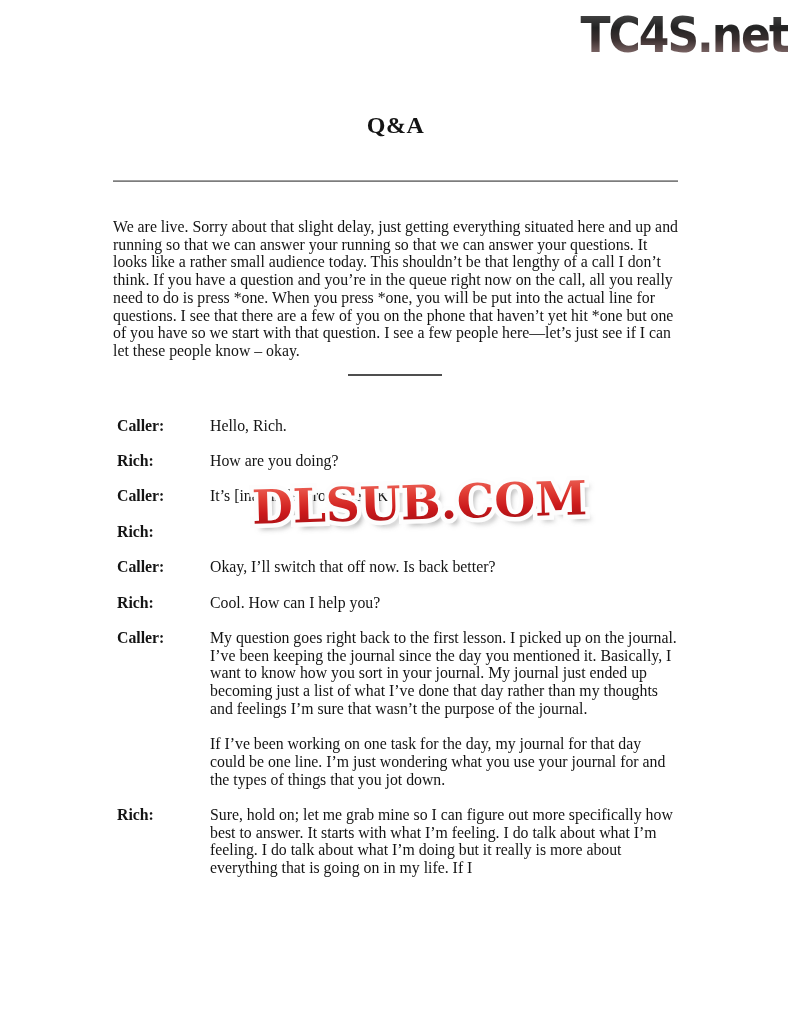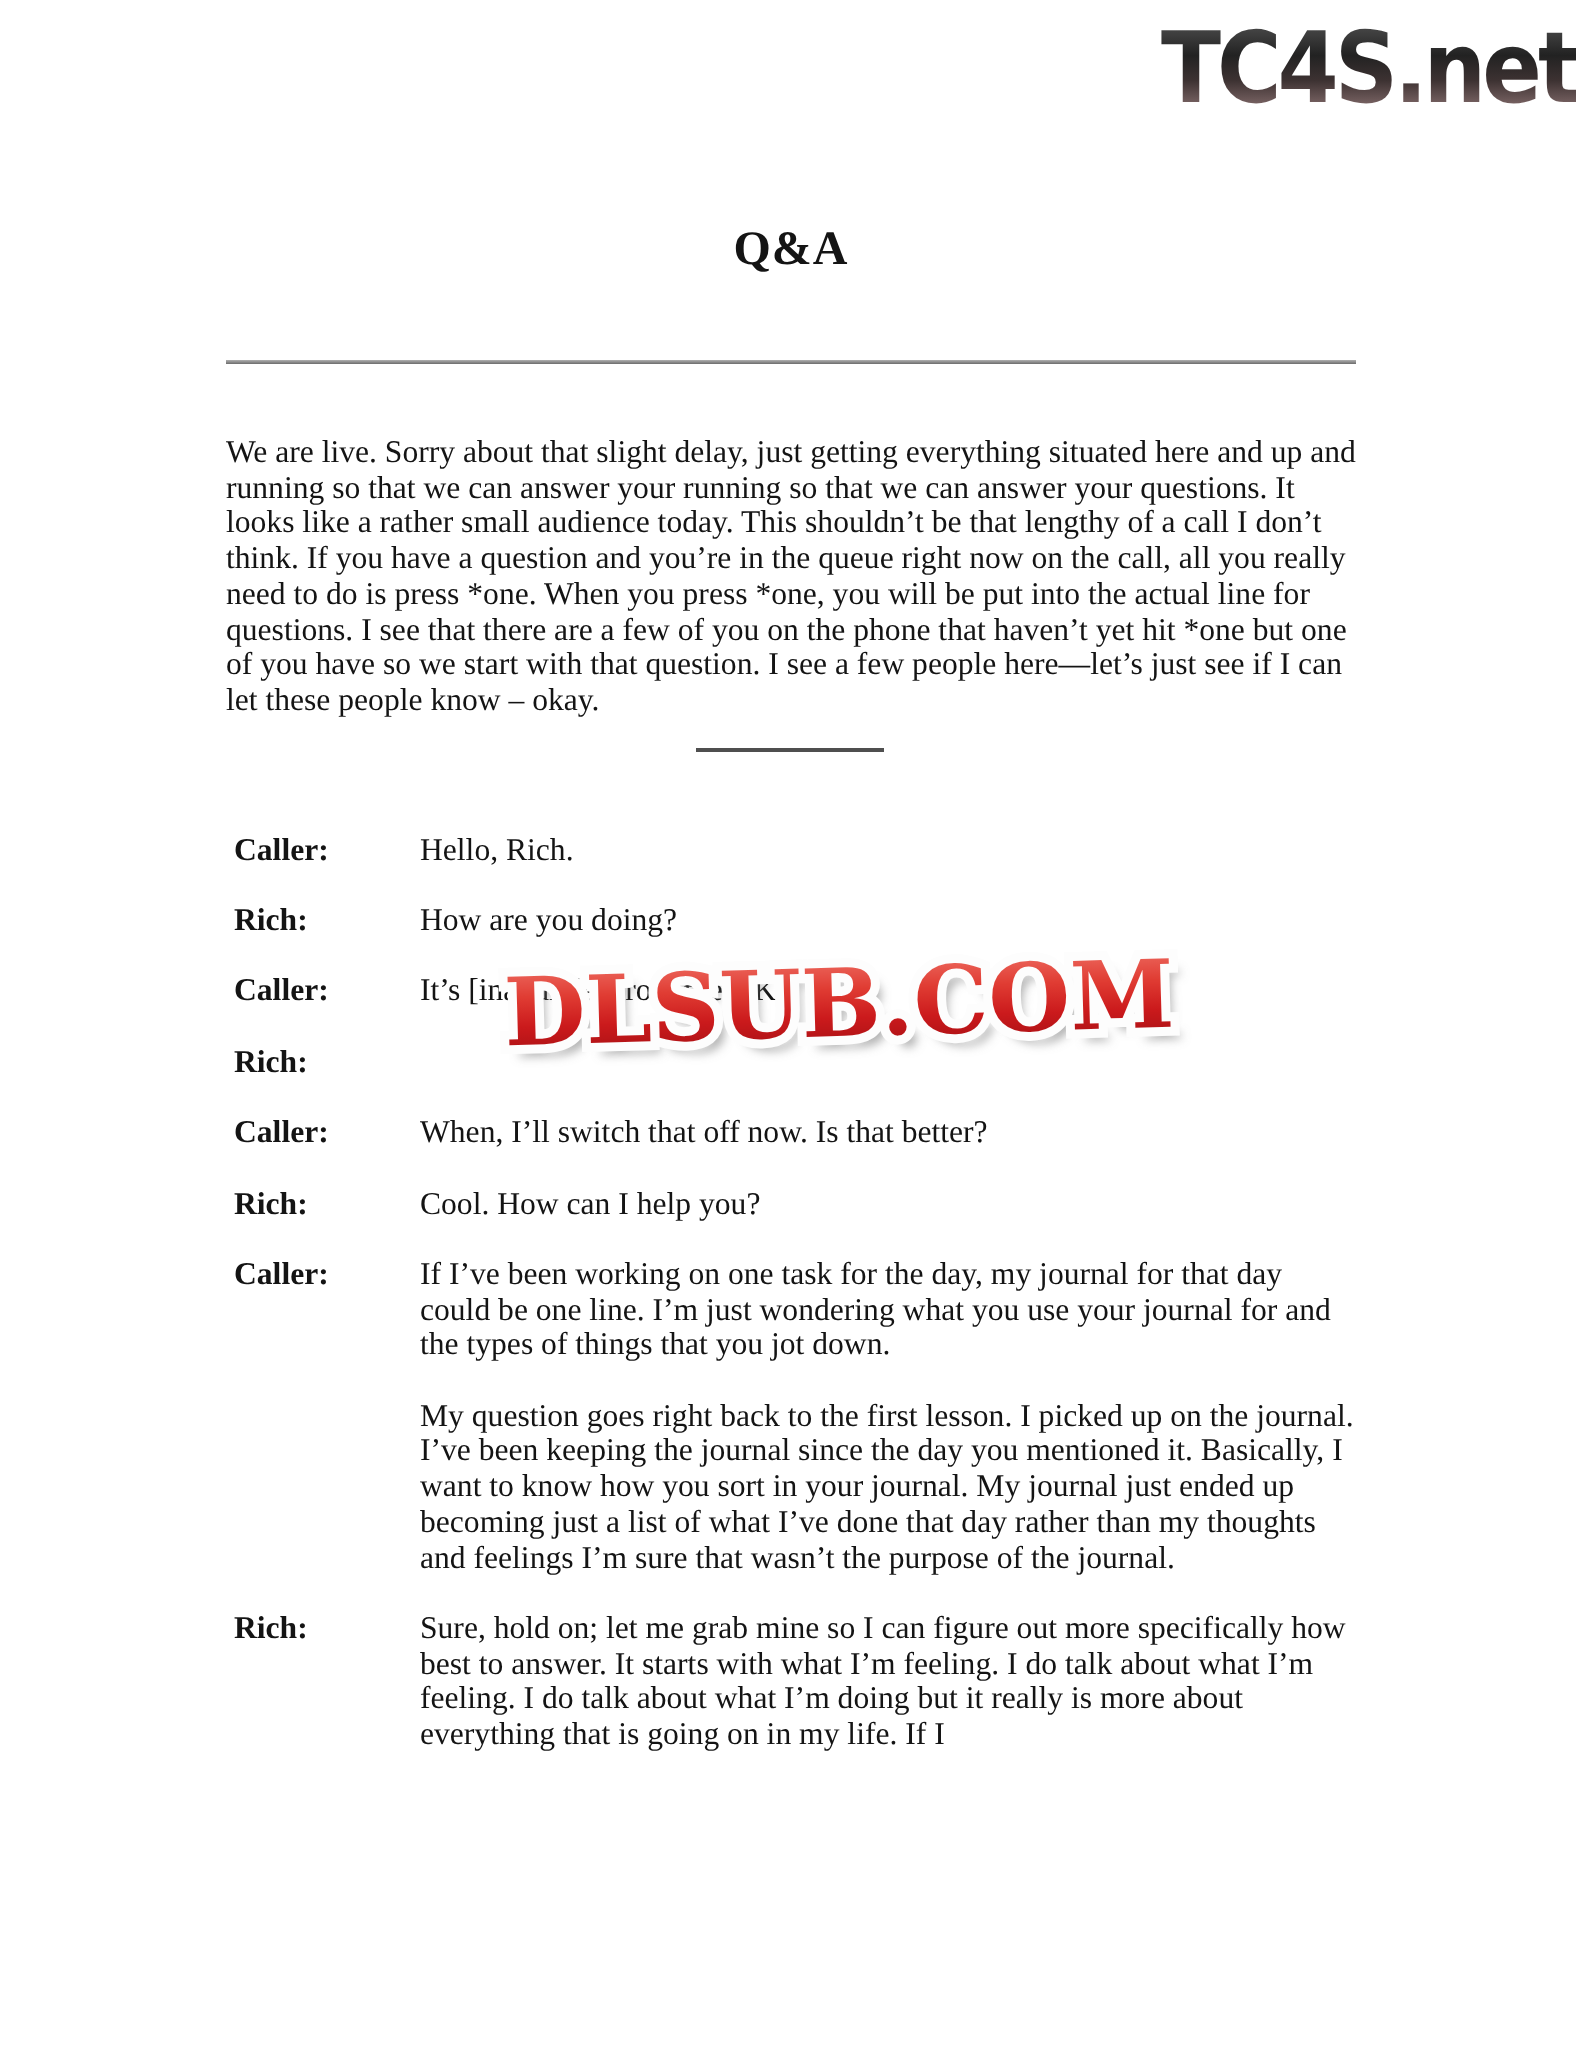--- a/index.html
+++ b/index.html
@@ -128,36 +128,36 @@
         </div>
       </div>
 
       <div class="row">
         <div class="speaker">Rich:</div>
       </div>
 
       <div class="row">
         <div class="speaker">Caller:</div>
         <div class="speech">
-          <p>When, I’ll switch that off now. Is that better?</p>
+          <p>Okay, I’ll switch that off now. Is back better?</p>
         </div>
       </div>
 
       <div class="row">
         <div class="speaker">Rich:</div>
         <div class="speech">
           <p>Cool. How can I help you?</p>
         </div>
       </div>
 
       <div class="row">
         <div class="speaker">Caller:</div>
         <div class="speech">
+          <p>My question goes right back to the first lesson. I picked up on the journal. I’ve been keeping the journal since the day you mentioned it. Basically, I want to know how you sort in your journal. My journal just ended up becoming just a list of what I’ve done that day rather than my thoughts and feelings I’m sure that wasn’t the purpose of the journal.</p>
           <p>If I’ve been working on one task for the day, my journal for that day could be one line. I’m just wondering what you use your journal for and the types of things that you jot down.</p>
-          <p>My question goes right back to the first lesson. I picked up on the journal. I’ve been keeping the journal since the day you mentioned it. Basically, I want to know how you sort in your journal. My journal just ended up becoming just a list of what I’ve done that day rather than my thoughts and feelings I’m sure that wasn’t the purpose of the journal.</p>
         </div>
       </div>
 
       <div class="row">
         <div class="speaker">Rich:</div>
         <div class="speech">
           <p>Sure, hold on; let me grab mine so I can figure out more specifically how best to answer. It starts with what I’m feeling. I do talk about what I’m feeling. I do talk about what I’m doing but it really is more about everything that is going on in my life. If I</p>
         </div>
       </div>
 

